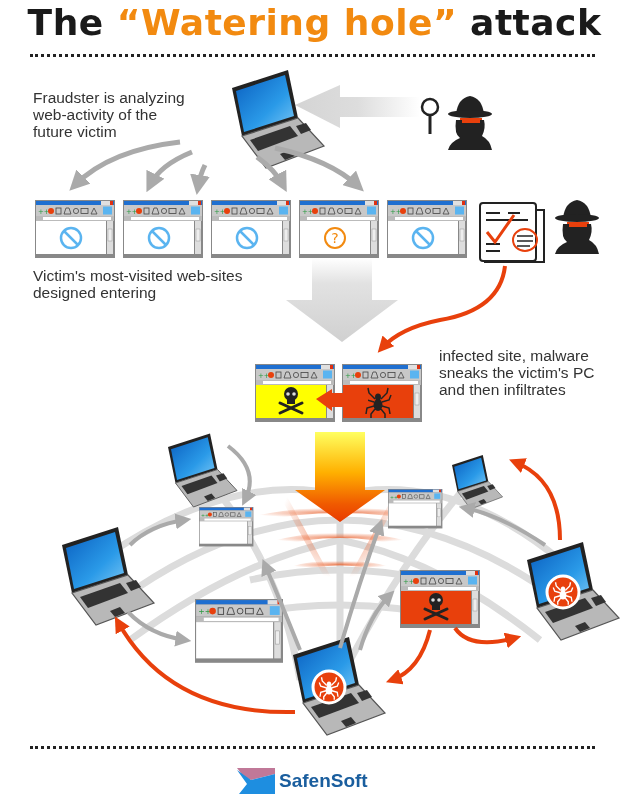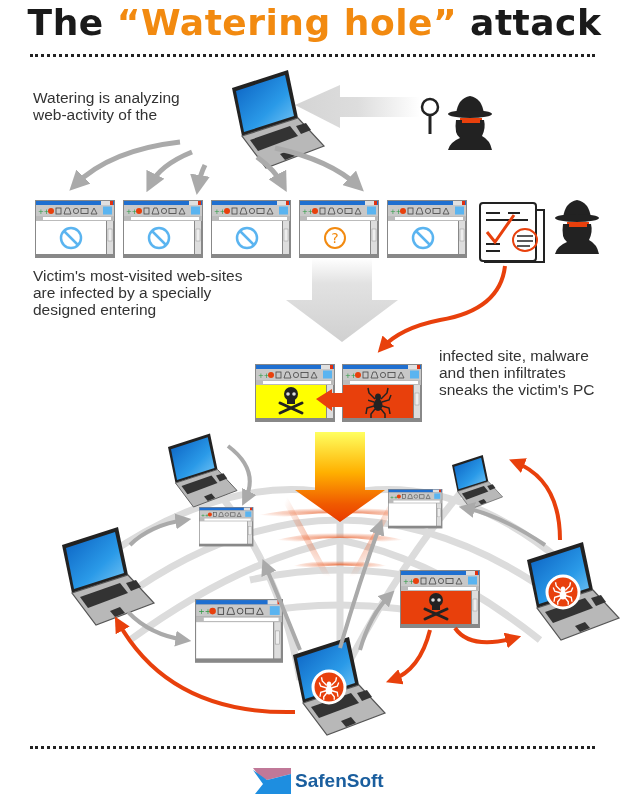--- a/index.html
+++ b/index.html
@@ -289,34 +289,34 @@
 
   <g fill="none" stroke="#e8400c" stroke-width="4">
     <path d="M560,540 Q560,480 515,462" marker-end="url(#ar)"></path>
     <path d="M455,628 Q470,650 515,638" marker-end="url(#ar)"></path>
     <path d="M430,630 Q420,670 392,680" marker-end="url(#ar)"></path>
     <path d="M295,712 Q170,715 118,622" marker-end="url(#ar)"></path>
   </g>
 </svg>
 
 <div class="abs caption" style="left:33px;top:89px;">
-  <div>Watering is analyzing</div>
+  <div>Fraudster is analyzing</div>
   <div>web-activity of the</div>
+  <div>future victim</div>
 </div>
 <div class="abs caption" style="left:33px;top:267px;">
   <div>Victim's most-visited web-sites</div>
-  <div>are infected by a specially</div>
   <div>designed entering</div>
 </div>
 <div class="abs caption" style="left:439px;top:347px;">
   <div>infected site, malware</div>
+  <div>sneaks the victim's PC</div>
   <div>and then infiltrates</div>
-  <div>sneaks the victim's PC</div>
 </div>
 
 <div class="abs dots" style="top:746px;"></div>
-<div class="abs" style="left:253px;top:766px;display:flex;align-items:center;">
+<div class="abs" style="left:237px;top:766px;display:flex;align-items:center;">
   <svg width="38" height="30" viewBox="0 0 38 30">
     <path d="M0,2 L38,2 L38,8 L14,14 L6,10 Z" fill="#c07898"></path>
     <path d="M0,4 L14,14 L38,8 L38,28 L2,28 L10,18 Z" fill="#1e8ee0"></path>
   </svg>
   <span class="logo-text" style="margin-left:4px;">SafenSoft</span>
 </div>
 
 </body></html>

